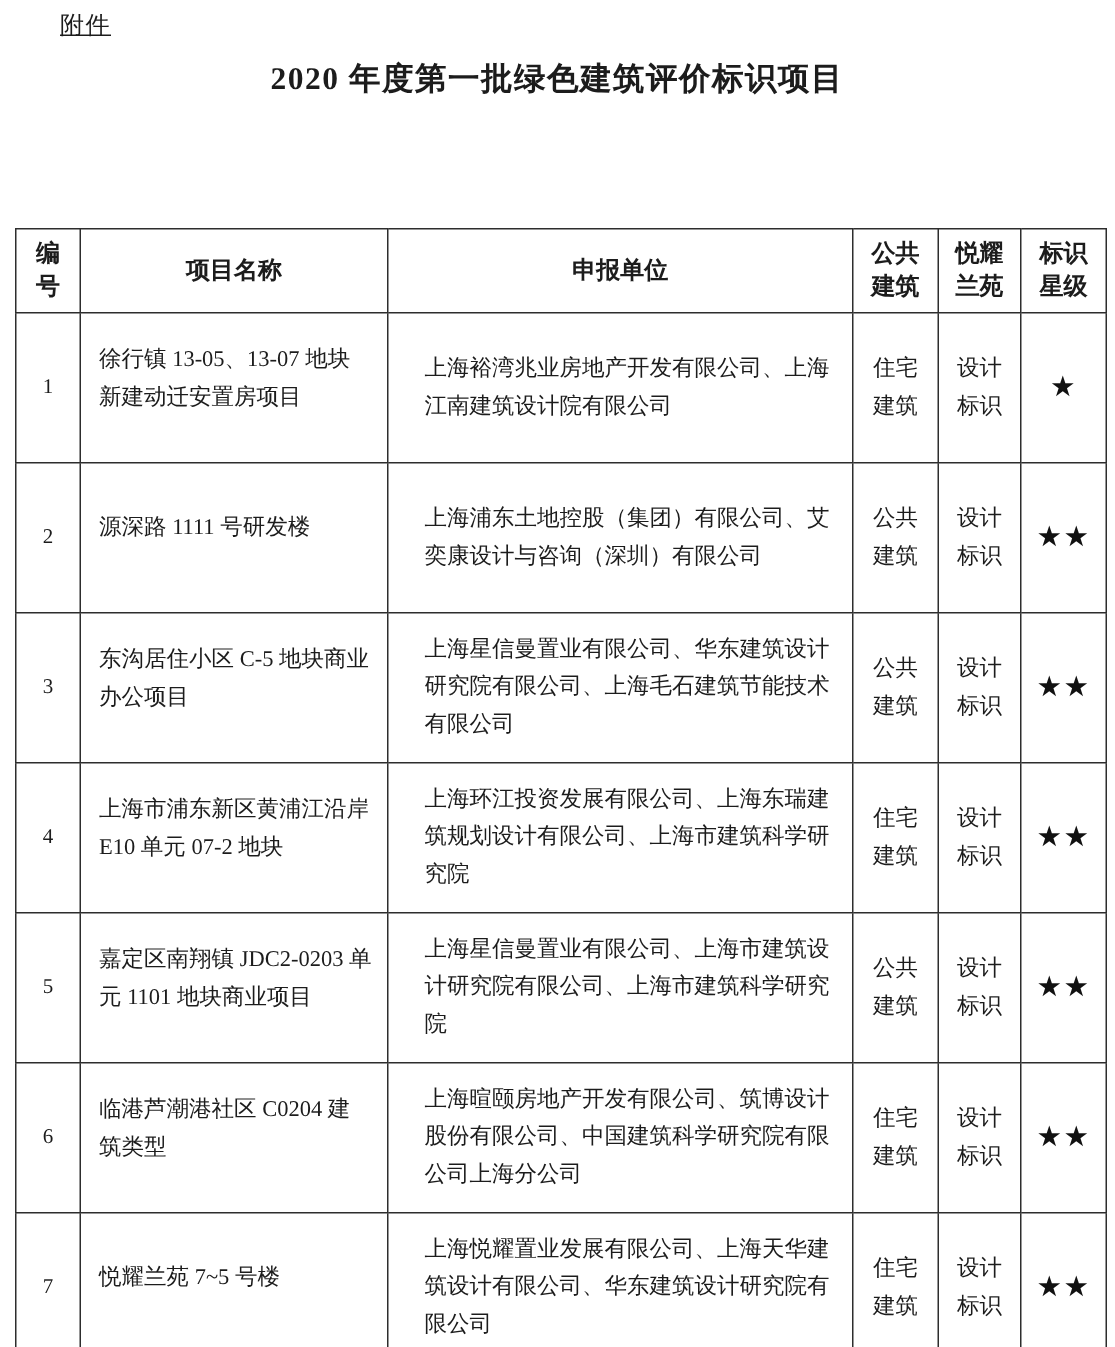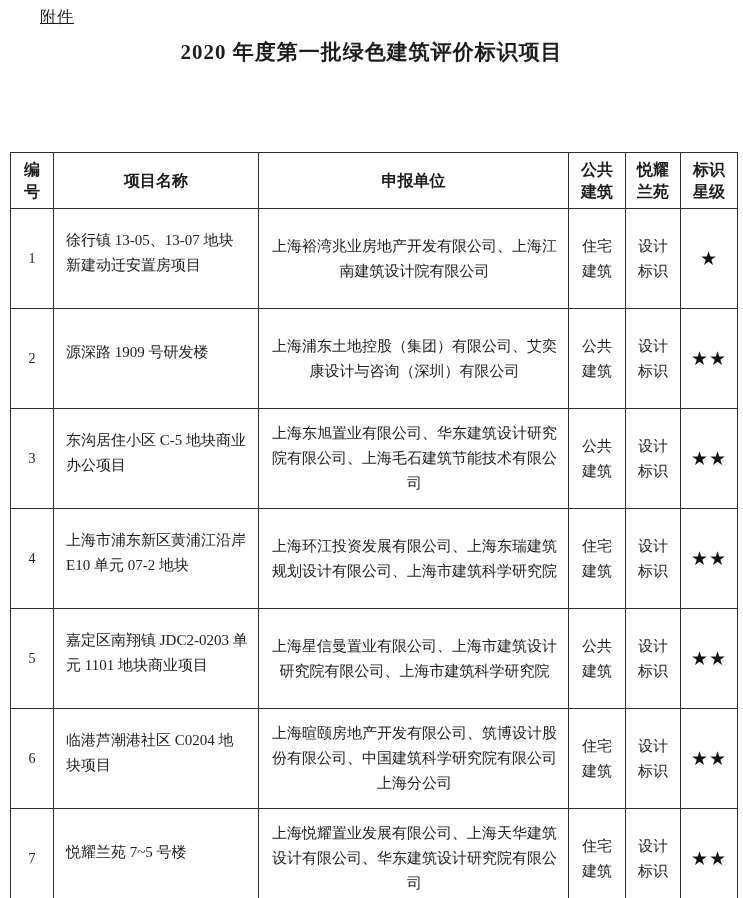--- a/index.html
+++ b/index.html
@@ -80,22 +80,22 @@
   td.cell-no {
     text-align: center;
     font-size: 14px;
     font-family: "Liberation Serif", "DejaVu Serif", serif;
   }
   td.cell-project {
     text-align: left;
     padding: 6px 10px 18px 12px;
   }
   td.cell-applicant {
-    text-align: center;
-    padding: 6px 10px 6px 12px;
+    text-align: left;
+    padding: 6px 10px 6px 24px;
   }
   td.cell-btype, td.cell-ltype {
     text-align: center;
     padding: 4px 9px;
   }
   td.cell-stars {
     text-align: center;
     font-size: 19px;
     letter-spacing: 1px;
     color: #111111;
@@ -134,30 +134,30 @@
     <tr>
       <td class="cell-no">1</td>
       <td class="cell-project">徐行镇 13-05、13-07 地块新建动迁安置房项目</td>
       <td class="cell-applicant">上海裕湾兆业房地产开发有限公司、上海江南建筑设计院有限公司</td>
       <td class="cell-btype">住宅建筑</td>
       <td class="cell-ltype">设计标识</td>
       <td class="cell-stars">★</td>
     </tr>
     <tr>
       <td class="cell-no">2</td>
-      <td class="cell-project">源深路 1909 号研发楼</td>
+      <td class="cell-project">源深路 1111 号研发楼</td>
       <td class="cell-applicant">上海浦东土地控股（集团）有限公司、艾奕康设计与咨询（深圳）有限公司</td>
       <td class="cell-btype">公共建筑</td>
       <td class="cell-ltype">设计标识</td>
       <td class="cell-stars">★★</td>
     </tr>
     <tr>
       <td class="cell-no">3</td>
       <td class="cell-project">东沟居住小区 C-5 地块商业办公项目</td>
-      <td class="cell-applicant">上海东旭置业有限公司、华东建筑设计研究院有限公司、上海毛石建筑节能技术有限公司</td>
+      <td class="cell-applicant">上海星信曼置业有限公司、华东建筑设计研究院有限公司、上海毛石建筑节能技术有限公司</td>
       <td class="cell-btype">公共建筑</td>
       <td class="cell-ltype">设计标识</td>
       <td class="cell-stars">★★</td>
     </tr>
     <tr>
       <td class="cell-no">4</td>
       <td class="cell-project">上海市浦东新区黄浦江沿岸 E10 单元 07-2 地块</td>
       <td class="cell-applicant">上海环江投资发展有限公司、上海东瑞建筑规划设计有限公司、上海市建筑科学研究院</td>
       <td class="cell-btype">住宅建筑</td>
       <td class="cell-ltype">设计标识</td>
@@ -166,21 +166,21 @@
     <tr>
       <td class="cell-no">5</td>
       <td class="cell-project">嘉定区南翔镇 JDC2-0203 单元 1101 地块商业项目</td>
       <td class="cell-applicant">上海星信曼置业有限公司、上海市建筑设计研究院有限公司、上海市建筑科学研究院</td>
       <td class="cell-btype">公共建筑</td>
       <td class="cell-ltype">设计标识</td>
       <td class="cell-stars">★★</td>
     </tr>
     <tr>
       <td class="cell-no">6</td>
-      <td class="cell-project">临港芦潮港社区 C0204 地块项目</td>
+      <td class="cell-project">临港芦潮港社区 C0204 建筑类型</td>
       <td class="cell-applicant">上海暄颐房地产开发有限公司、筑博设计股份有限公司、中国建筑科学研究院有限公司上海分公司</td>
       <td class="cell-btype">住宅建筑</td>
       <td class="cell-ltype">设计标识</td>
       <td class="cell-stars">★★</td>
     </tr>
     <tr>
       <td class="cell-no">7</td>
       <td class="cell-project">悦耀兰苑 7~5 号楼</td>
       <td class="cell-applicant">上海悦耀置业发展有限公司、上海天华建筑设计有限公司、华东建筑设计研究院有限公司</td>
       <td class="cell-btype">住宅建筑</td>

